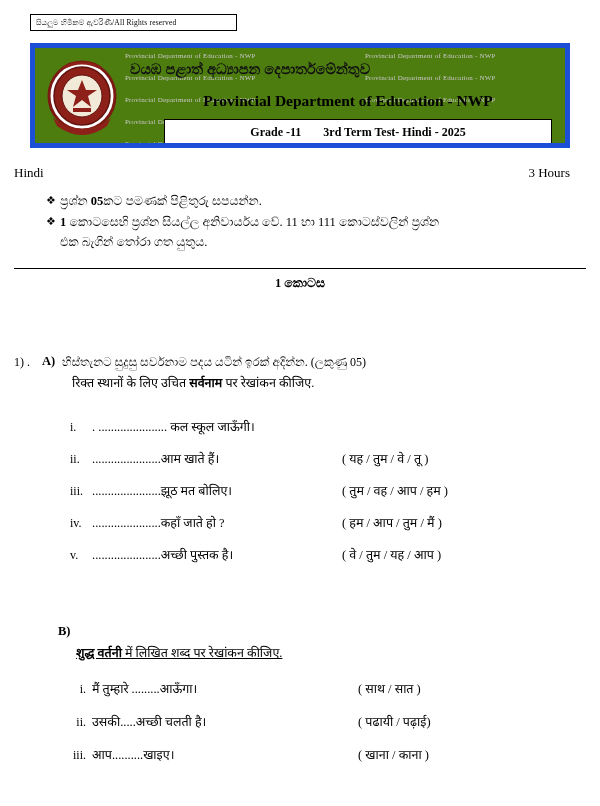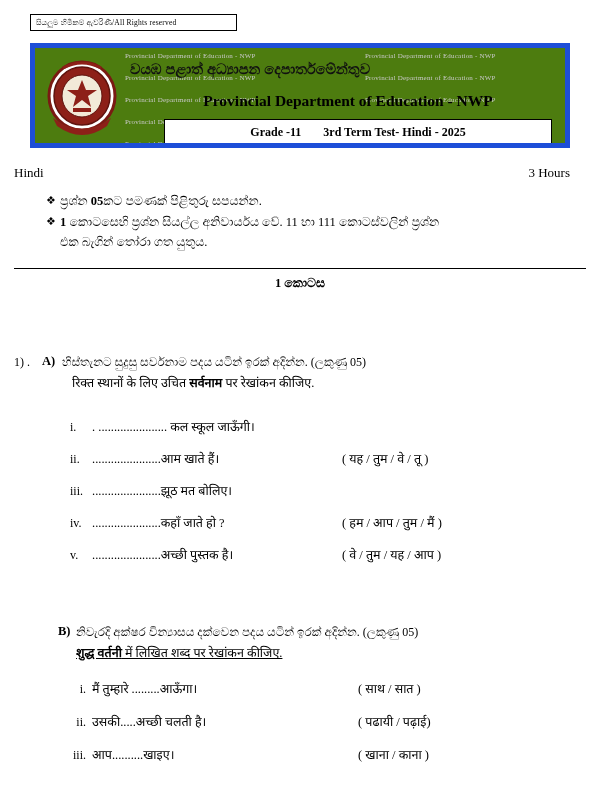--- a/index.html
+++ b/index.html
@@ -346,35 +346,35 @@
       <span class="item-body">. ...................... कल स्कूल जाऊँगी।</span>
     </div>
     <div class="item-row">
       <span class="item-rn">ii.</span>
       <span class="item-body">......................आम खाते हैं।</span>
       <span class="item-opts">( यह / तुम / वे / तू )</span>
     </div>
     <div class="item-row">
       <span class="item-rn">iii.</span>
       <span class="item-body">......................झूठ मत बोलिए।</span>
+      <span class="item-opts">( तुम / वह / आप / हम )</span>
     </div>
     <div class="item-row">
       <span class="item-rn">iv.</span>
       <span class="item-body">......................कहाँ जाते हो ?</span>
       <span class="item-opts">( हम / आप / तुम / मैं )</span>
     </div>
     <div class="item-row">
       <span class="item-rn">v.</span>
       <span class="item-body">......................अच्छी पुस्तक है।</span>
       <span class="item-opts">( वे / तुम / यह / आप )</span>
     </div>
   </div>
 
   <div class="qB-label">B)</div>
-  <div class="qB-si">නිවැරදි අක්ෂර වින්‍යාසය දක්වෙන පදය යටින් ඉරක් අදින්න. (ලකුණු 05)</div>
   <div class="qB-hi"><b>शुद्ध वर्तनी</b><span> में लिखित शब्द पर रेखांकन कीजिए.</span></div>
 
   <div class="itemsB">
     <div class="item-row">
       <span class="item-rn">i.</span>
       <span class="item-body">मैं तुम्हारे .........आऊँगा।</span>
       <span class="item-opts">( साथ / सात )</span>
     </div>
     <div class="item-row">
       <span class="item-rn">ii.</span>

